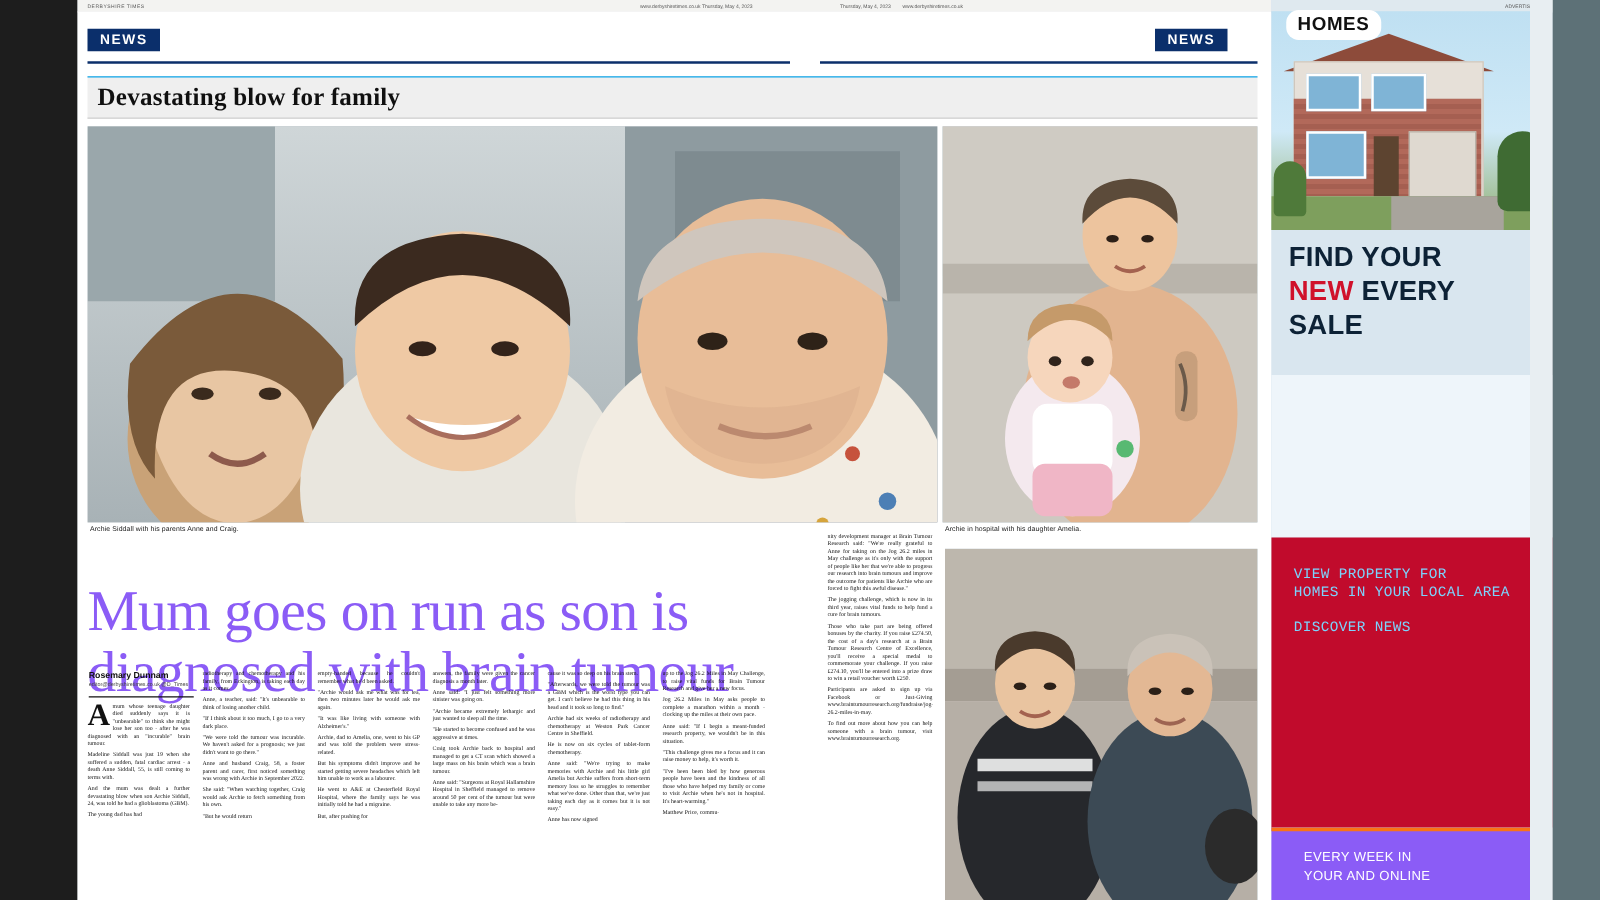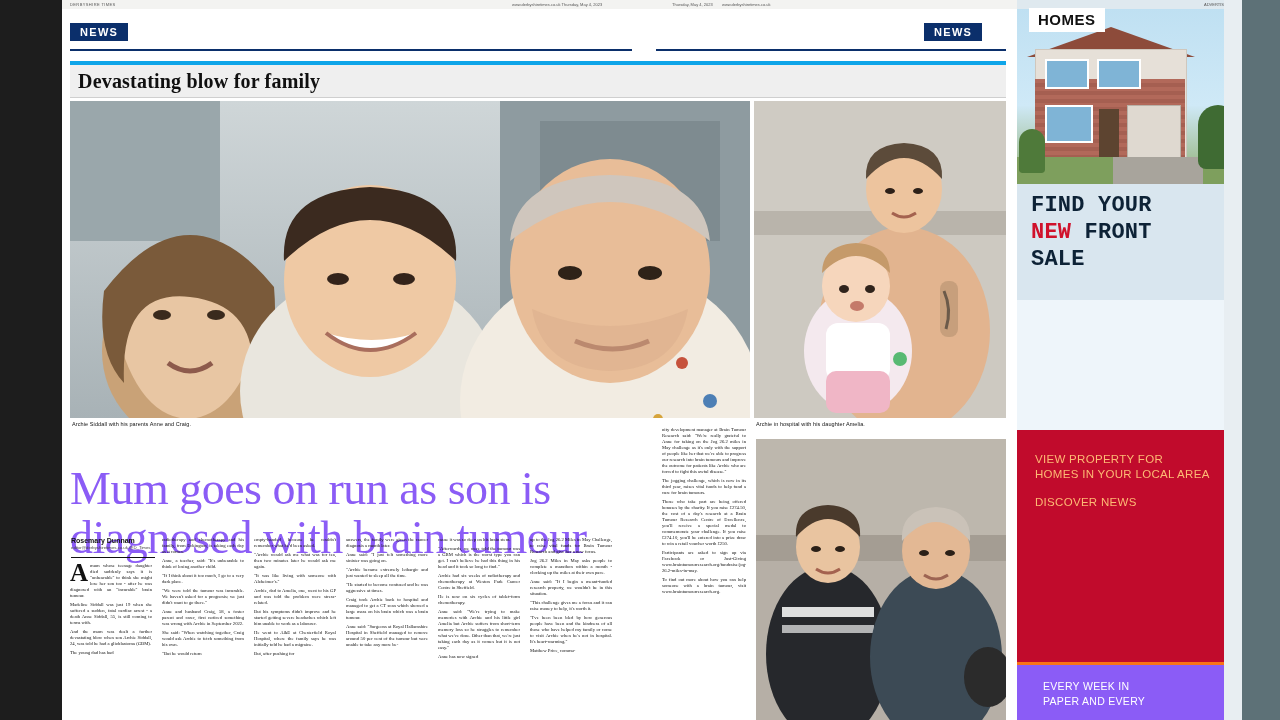--- a/index.html
+++ b/index.html
@@ -90,21 +90,21 @@
     left: 594px; top: 40px;
     width: 350px; height: 2px;
     background: #0b2f6b;
   }
 
   .strapline {
     position: absolute;
     left: 8px; top: 52px;
     width: 936px; height: 32px;
     background: #efefef;
-    border-top: 4px solid #0ea5e9;
+    border-top: 1px solid #0ea5e9;
     border-bottom: 1px solid #cfcfcf;
   }
   .strapline span {
     position: absolute;
     left: 8px; top: 5px;
     font-family: "Liberation Serif", serif;
     font-weight: bold;
     font-size: 20px;
     color: #101010;
     letter-spacing: .2px;
@@ -236,20 +236,21 @@
   .homes-badge {
     position: absolute;
     left: 12px; top: 8px;
     background: #ffffff;
     color: #111;
     font-family: "Liberation Sans", sans-serif;
     font-weight: bold;
     font-size: 15px;
     letter-spacing: .5px;
     padding: 3px 9px 4px 9px;
+    border-radius: 10px;
   }
 
   .house-photo {
     position: absolute;
     left: 0; top: 9px;
     width: 225px; height: 175px;
     background: linear-gradient(#bfe0f2 0%, #cfe9f7 55%, #8fae6f 100%);
     overflow: hidden;
   }
   .house-body {
@@ -290,21 +291,21 @@
   .w3 { left: 28px; top: 96px; width: 44px; height: 34px; }
   .house-door { position: absolute; left: 82px; top: 100px; width: 20px; height: 48px; background: #5d4430; }
   .house-lawn { position: absolute; left: 0; top: 148px; width: 225px; height: 30px; background: #7e9f5d; }
   .house-drive { position: absolute; left: 96px; top: 148px; width: 90px; height: 30px; background: #a8a49c; }
   .house-bush { position: absolute; left: 2px; top: 120px; width: 26px; height: 44px; background: #4f7a3a; border-radius: 14px 14px 4px 4px; }
   .house-tree { position: absolute; right: 4px; top: 96px; width: 40px; height: 64px; background: #3f6b33; border-radius: 20px 20px 8px 8px; }
 
   .ad-findyour {
     position: absolute;
     left: 14px; top: 192px;
-    font-family: Liberation Mono, monospace;
+    font-family: Liberation Sans, sans-serif;
     font-weight: bold;
     font-size: 22px;
     line-height: 27px;
     color: #0d2236;
     letter-spacing: .2px;
   }
   .ad-findyour .red { color: #d0112b; }
 
   .ad-white-gap {
     position: absolute;
@@ -316,22 +317,22 @@
   .ad-red-block {
     position: absolute;
     left: 0; top: 430px;
     width: 225px; height: 232px;
     background: #c10b2c;
   }
   .ad-red-inner {
     position: absolute;
     left: 18px; top: 22px;
     width: 180px;
-    font-family: Liberation Sans, sans-serif;
-    color: #fdba74;
+    font-family: Liberation Mono, monospace;
+    color: #7dd3fc;
   }
   .ad-red-line1 {
     font-size: 11.5px;
     line-height: 15px;
     font-weight: normal;
     letter-spacing: .3px;
   }
   .ad-red-line2 {
     margin-top: 14px;
     font-size: 11.5px;
@@ -575,38 +576,38 @@
         <div class="house-lawn"></div>
         <div class="house-drive"></div>
         <div class="house-bush"></div>
         <div class="house-tree"></div>
       </div>
 
       <div class="homes-badge">HOMES</div>
 
       <div class="ad-findyour">
         <div>FIND YOUR</div>
-        <div><span class="red">NEW</span><span> FRONT</span></div>
+        <div><span class="red">NEW</span><span> EVERY</span></div>
         <div>SALE</div>
       </div>
 
       <div class="ad-white-gap"></div>
 
       <div class="ad-red-block">
         <div class="ad-red-inner">
           <div class="ad-red-line1">VIEW PROPERTY FOR</div>
           <div class="ad-red-line1">HOMES IN YOUR LOCAL AREA</div>
           <div class="ad-red-line2">DISCOVER NEWS</div>
         </div>
       </div>
 
       <div class="ad-foot">
         <div class="ad-foot-text">
           <div>EVERY WEEK IN</div>
-          <div>PAPER AND EVERY</div>
+          <div>YOUR AND ONLINE</div>
         </div>
       </div>
 
       <div class="right-sliver"></div>
     </div>
 
   </div>
 </div>
 
 </body></html>

